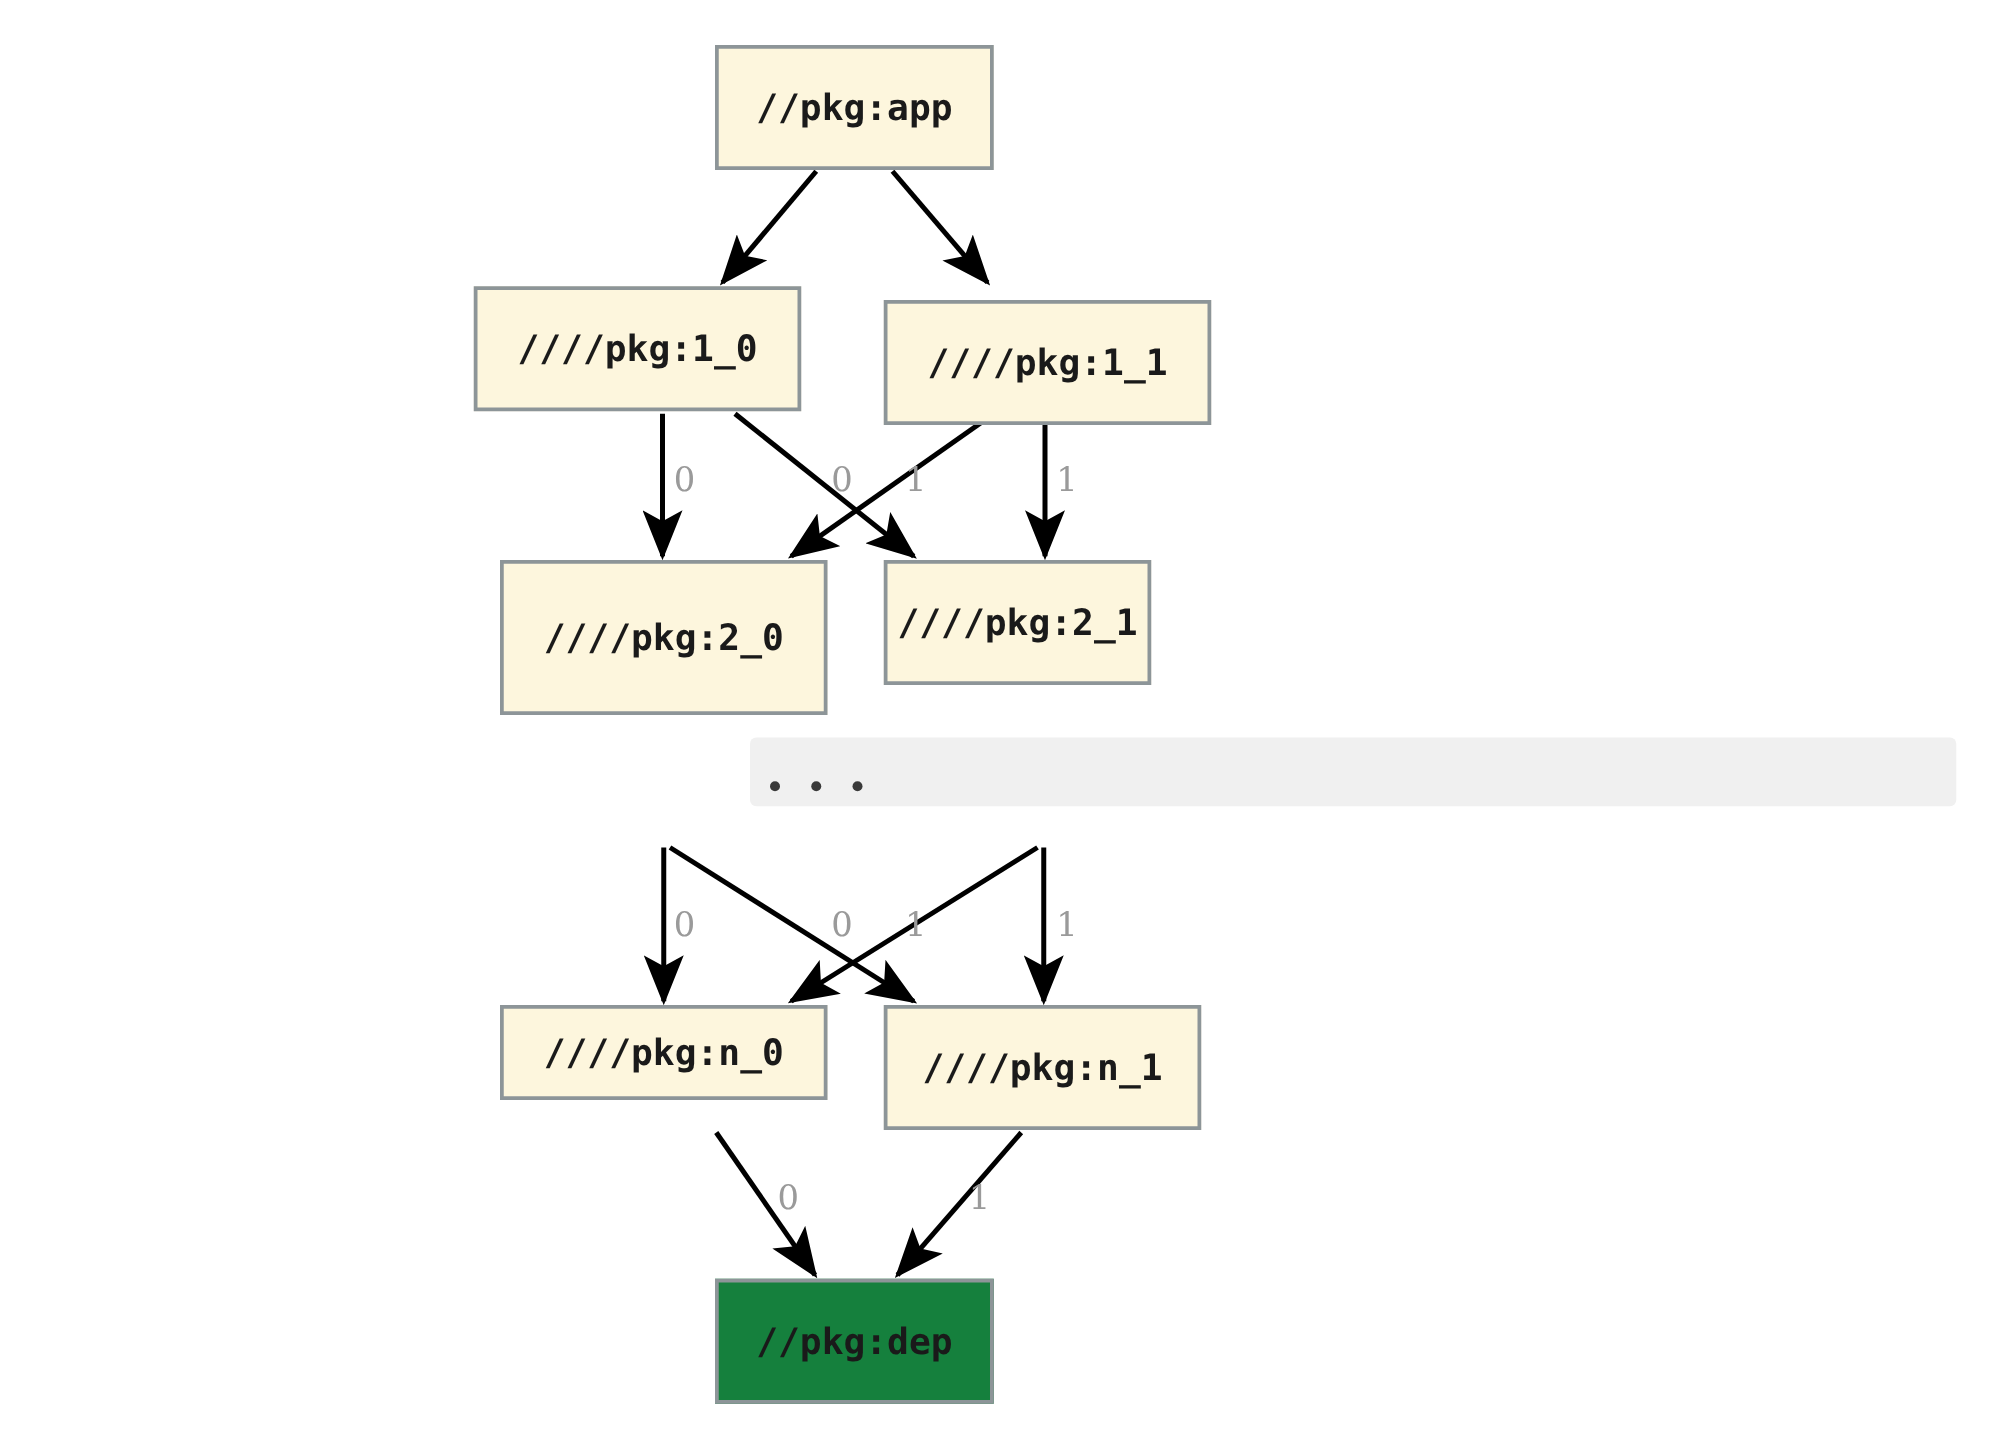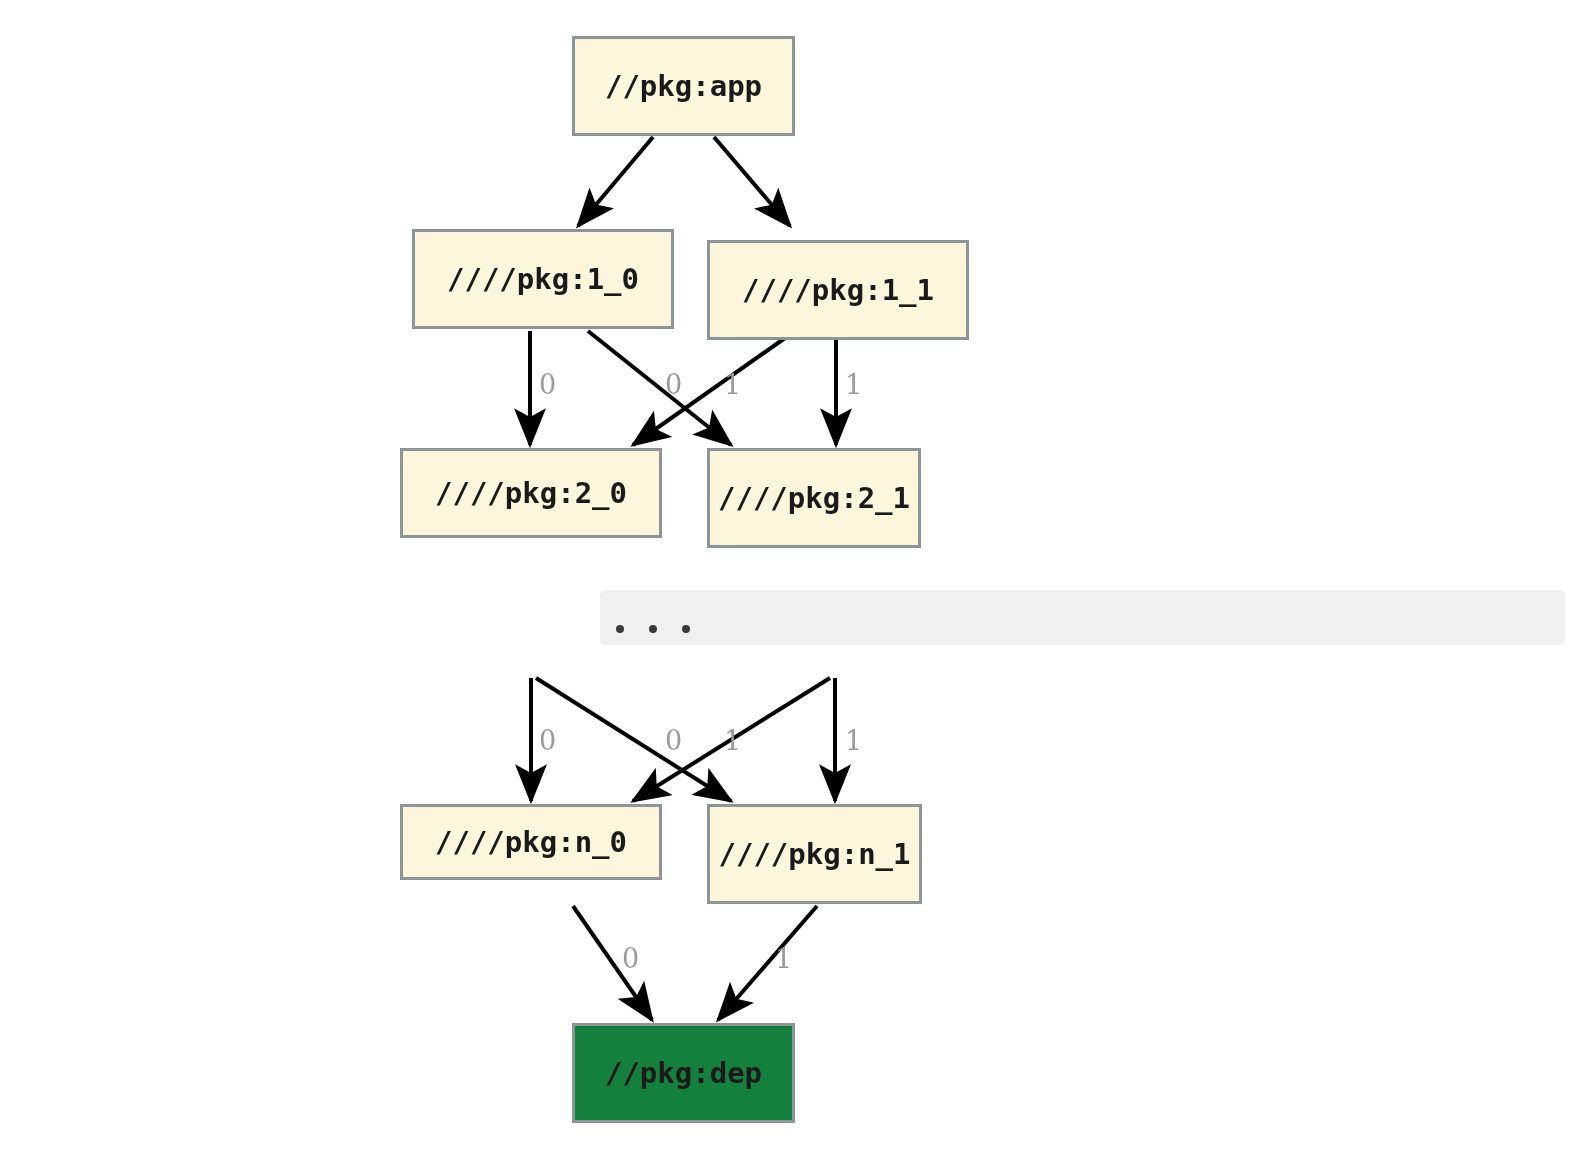--- a/index.html
+++ b/index.html
@@ -95,36 +95,36 @@
         <line x1="835" y1="678" x2="835" y2="801" stroke="#000000" stroke-width="4" marker-end="url(#arrowhead)"></line>
         <line x1="573" y1="906" x2="652" y2="1020" stroke="#000000" stroke-width="4" marker-end="url(#arrowhead)"></line>
         <line x1="817" y1="906" x2="718" y2="1020" stroke="#000000" stroke-width="4" marker-end="url(#arrowhead)"></line>
       </g>
   </svg>
 
   <div id="nodes-group">
       <div class="node" style="left: 572px; top: 36px; width: 223px; height: 100px; background: rgb(253, 246, 221); border-color: rgb(141, 149, 152);">
         <span class="node-label">//pkg:app</span>
       </div>
-      <div class="node" style="left: 412px; top: 229px; width: 262px; height: 100px; background: rgb(253, 246, 221); border-color: rgb(141, 149, 152);">
+      <div class="node" style="left: 379px; top: 229px; width: 262px; height: 100px; background: rgb(253, 246, 221); border-color: rgb(141, 149, 152);">
         <span class="node-label">////pkg:1_0</span>
       </div>
       <div class="node" style="left: 707px; top: 229px; width: 262px; height: 100px; background: rgb(253, 246, 221); border-color: rgb(141, 149, 152); margin-top: 11px;">
         <span class="node-label">////pkg:1_1</span>
       </div>
-      <div class="node" style="left: 400px; top: 448px; width: 262px; height: 90px; background: rgb(253, 246, 221); border-color: rgb(141, 149, 152);">
+      <div class="node" style="left: 400px; top: 448px; width: 262px; height: 124px; background: rgb(253, 246, 221); border-color: rgb(141, 149, 152);">
         <span class="node-label">////pkg:2_0</span>
       </div>
       <div class="node" style="left: 707px; top: 448px; width: 214px; height: 100px; background: rgb(253, 246, 221); border-color: rgb(141, 149, 152);">
         <span class="node-label">////pkg:2_1</span>
       </div>
       <div class="node" style="left: 400px; top: 804px; width: 262px; height: 76px; background: rgb(253, 246, 221); border-color: rgb(141, 149, 152);">
         <span class="node-label">////pkg:n_0</span>
       </div>
-      <div class="node" style="left: 707px; top: 804px; width: 215px; height: 100px; background: rgb(253, 246, 221); border-color: rgb(141, 149, 152);">
+      <div class="node" style="left: 707px; top: 804px; width: 254px; height: 100px; background: rgb(253, 246, 221); border-color: rgb(141, 149, 152);">
         <span class="node-label">////pkg:n_1</span>
       </div>
       <div class="node" style="left: 572px; top: 1023px; width: 223px; height: 100px; background: #15803d; border-color: rgb(141, 149, 152);">
         <span class="node-label">//pkg:dep</span>
       </div>
     </div>
   <div id="edge-labels-group">
       <div class="edge-label" style="left: 539px; top: 371px; color: rgb(154, 154, 154);">0</div>
       <div class="edge-label" style="left: 665px; top: 371px; color: rgb(154, 154, 154);">0</div>
       <div class="edge-label" style="left: 724px; top: 371px; color: rgb(154, 154, 154);">1</div>

